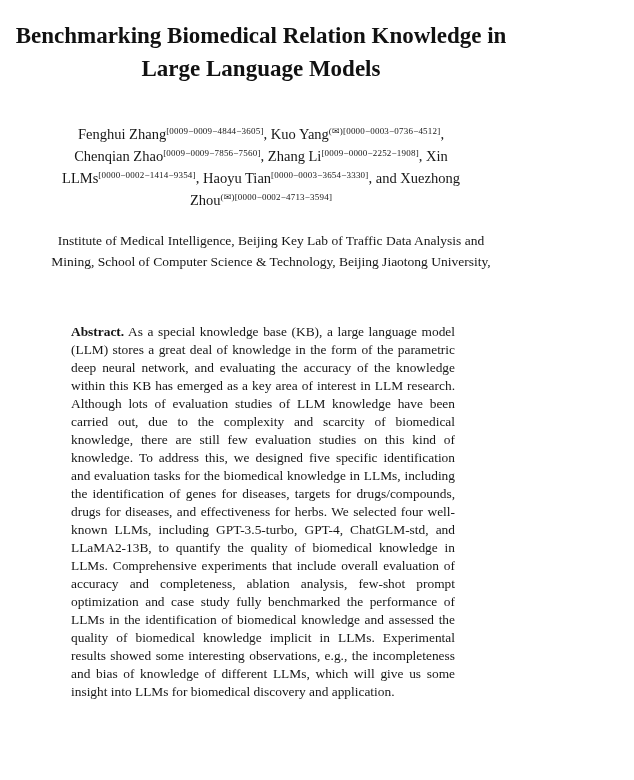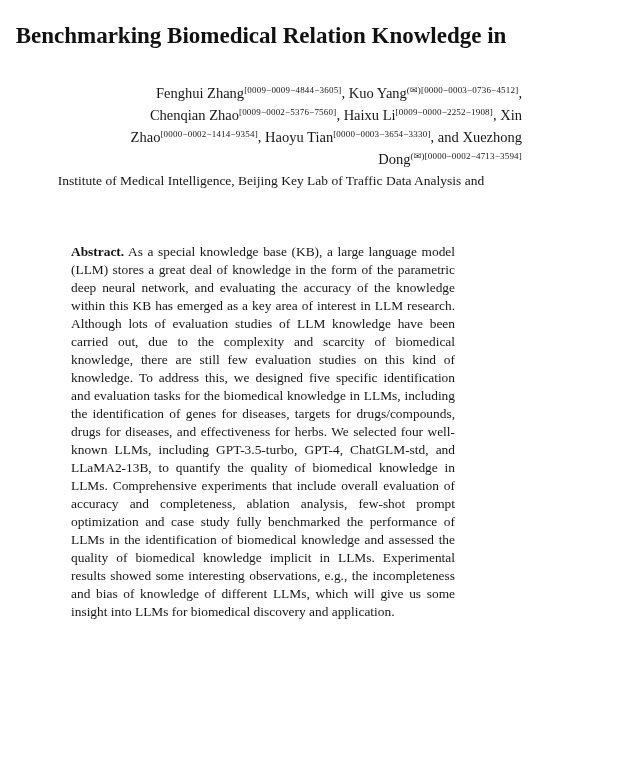--- a/index.html
+++ b/index.html
@@ -20,32 +20,33 @@
   .title {
     margin: 0;
     padding-top: 19px;
     text-align: center;
     font-size: 23px;
     font-weight: 700;
     line-height: 33px;
     color: #111111;
   }
   .authors {
-    margin-top: 31px;
-    text-align: right;
+    margin-top: 39px;
+    text-align: center;
     font-size: 14.5px;
     line-height: 20px;
   }
   .authors .sup {
     font-size: 9px;
     position: relative;
     top: -5px;
     letter-spacing: 0.2px;
   }
   .affiliation {
+    margin-top: 19px;
     text-align: center;
     font-size: 13.5px;
     line-height: 20.5px;
     padding-left: 20px;
   }
   .abstract-wrap {
     margin: 51px 67px 0 71px;
     font-size: 13.4px;
     line-height: 18px;
     text-align: justify;
@@ -58,30 +59,31 @@
   }
   b.runin {
     font-weight: 700;
   }
 </style>
 </head>
 <body>
 
 <div class="page">
 
-  <h1 class="title"><span>Benchmarking Biomedical Relation Knowledge in</span><br></h1>
+  <h1 class="title"><span>Benchmarking Biomedical Relation Knowledge in</span><br><span>Large Language Models</span></h1>
 
   <div class="authors">
     <div><span>Fenghui Zhang</span><span class="sup">[0009−0009−4844−3605]</span><span>, Kuo Yang</span><span class="sup">(✉)</span><span class="sup">[0000−0003−0736−4512]</span><span>,</span></div>
-    <div><span>Chenqian Zhao</span><span class="sup">[0009−0002−5376−7560]</span><span>, Haixu Li</span><span class="sup">[0009−0000−2252−1908]</span><span>, Xin</span></div>
-    <div><span>Zhao</span><span class="sup">[0000−0002−1414−9354]</span><span>, Haoyu Tian</span><span class="sup">[0000−0003−3654−3330]</span><span>, and Xuezhong</span></div>
-    <div><span>Dong</span><span class="sup">(✉)</span><span class="sup">[0000−0002−4713−3594]</span></div>
+    <div><span>Chenqian Zhao</span><span class="sup">[0009−0009−7856−7560]</span><span>, Zhang Li</span><span class="sup">[0009−0000−2252−1908]</span><span>, Xin</span></div>
+    <div><span>LLMs</span><span class="sup">[0000−0002−1414−9354]</span><span>, Haoyu Tian</span><span class="sup">[0000−0003−3654−3330]</span><span>, and Xuezhong</span></div>
+    <div><span>Zhou</span><span class="sup">(✉)</span><span class="sup">[0000−0002−4713−3594]</span></div>
   </div>
 
   <div class="affiliation">
     <div>Institute of Medical Intelligence, Beijing Key Lab of Traffic Data Analysis and</div>
+    <div>Mining, School of Computer Science &amp; Technology, Beijing Jiaotong University,</div>
   </div>
 
   <div class="abstract-wrap">
     <p><b class="runin">Abstract.</b> <span>As a special knowledge base (KB), a large language model (LLM) stores a great deal of knowledge in the form of the parametric deep neural network, and evaluating the accuracy of the knowledge within this KB has emerged as a key area of interest in LLM research. Although lots of evaluation studies of LLM knowledge have been carried out, due to the complexity and scarcity of biomedical knowledge, there are still few evaluation studies on this kind of knowledge. To address this, we designed five specific identification and evaluation tasks for the biomedical knowledge in LLMs, including the identification of genes for diseases, targets for drugs/compounds, drugs for diseases, and effectiveness for herbs. We selected four well-known LLMs, including GPT-3.5-turbo, GPT-4, ChatGLM-std, and LLaMA2-13B, to quantify the quality of biomedical knowledge in LLMs. Comprehensive experiments that include overall evaluation of accuracy and completeness, ablation analysis, few-shot prompt optimization and case study fully benchmarked the performance of LLMs in the identification of biomedical knowledge and assessed the quality of biomedical knowledge implicit in LLMs. Experimental results showed some interesting observations, e.g., the incompleteness and bias of knowledge of different LLMs, which will give us some insight into LLMs for biomedical discovery and application.</span></p>
   </div>
 
 </div>
 
 </body></html>

